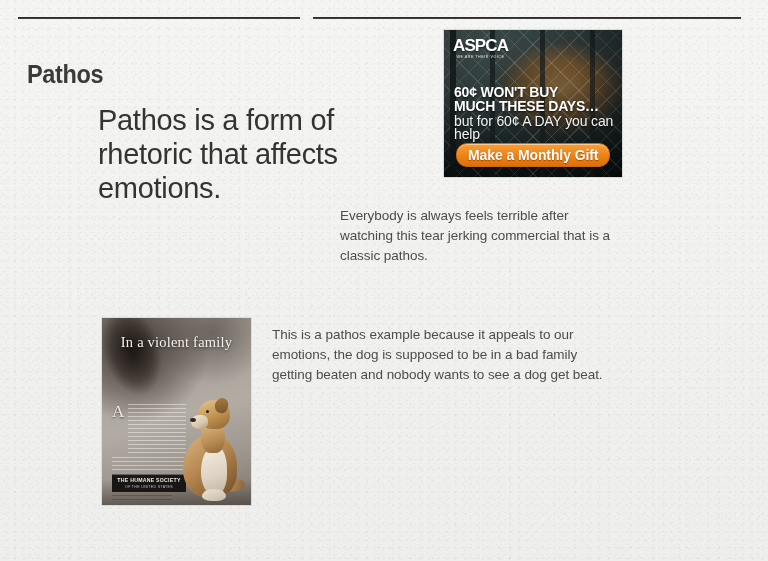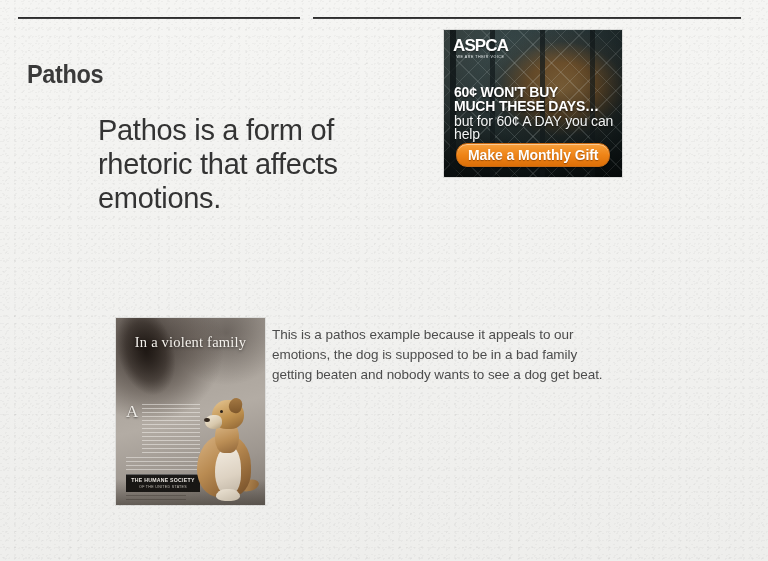--- a/index.html
+++ b/index.html
@@ -48,21 +48,21 @@
     letter-spacing: -0.4px;
     color: #3a3a3a;
     font-family: "Liberation Sans Narrow", "Liberation Sans", sans-serif;
     transform: scaleX(0.94);
     transform-origin: left center;
   }
 
   .lead-text {
     position: absolute;
     left: 98px;
-    top: 113px;
+    top: 103px;
     width: 250px;
     font-size: 29px;
     line-height: 34px;
     color: #333333;
     letter-spacing: -0.3px;
   }
 
   .caption {
     position: absolute;
     font-size: 13.5px;
@@ -171,21 +171,21 @@
     letter-spacing: -0.1px;
     text-shadow: 0 1px 1px rgba(120,55,0,0.65);
     box-shadow: inset 0 1px 0 rgba(255,255,255,0.45), 0 1px 2px rgba(0,0,0,0.45);
     white-space: nowrap;
     cursor: pointer;
   }
 
   
   .hs-poster {
     position: absolute;
-    left: 116px;
+    left: 102px;
     top: 318px;
     width: 149px;
     height: 187px;
     overflow: hidden;
     background: #8e8a86;
     box-shadow: 0 0 0 1px rgba(0,0,0,0.08);
   }
   .hs-bg {
     position: absolute;
     inset: 0;
@@ -368,20 +368,21 @@
 
     <div class="ad-copy">
       <div class="ad-head">60¢ WON'T BUY</div>
       <div class="ad-head">MUCH THESE DAYS…</div>
       <div class="ad-sub">but for 60¢ A DAY you can help</div>
     </div>
 
     <div class="ad-cta">Make a Monthly Gift</div>
   </div>
 
+  <div class="caption caption-aspca">Everybody is always feels terrible after watching this tear jerking commercial that is a classic pathos.</div>
 
   <div class="hs-poster">
     <div class="hs-bg"></div>
     <div class="hs-shadow-arm"></div>
 
     <div class="hs-head">
       <div class="hs-line1">In a violent family</div>
     </div>
 
     <div class="hs-dropcap">A</div>

